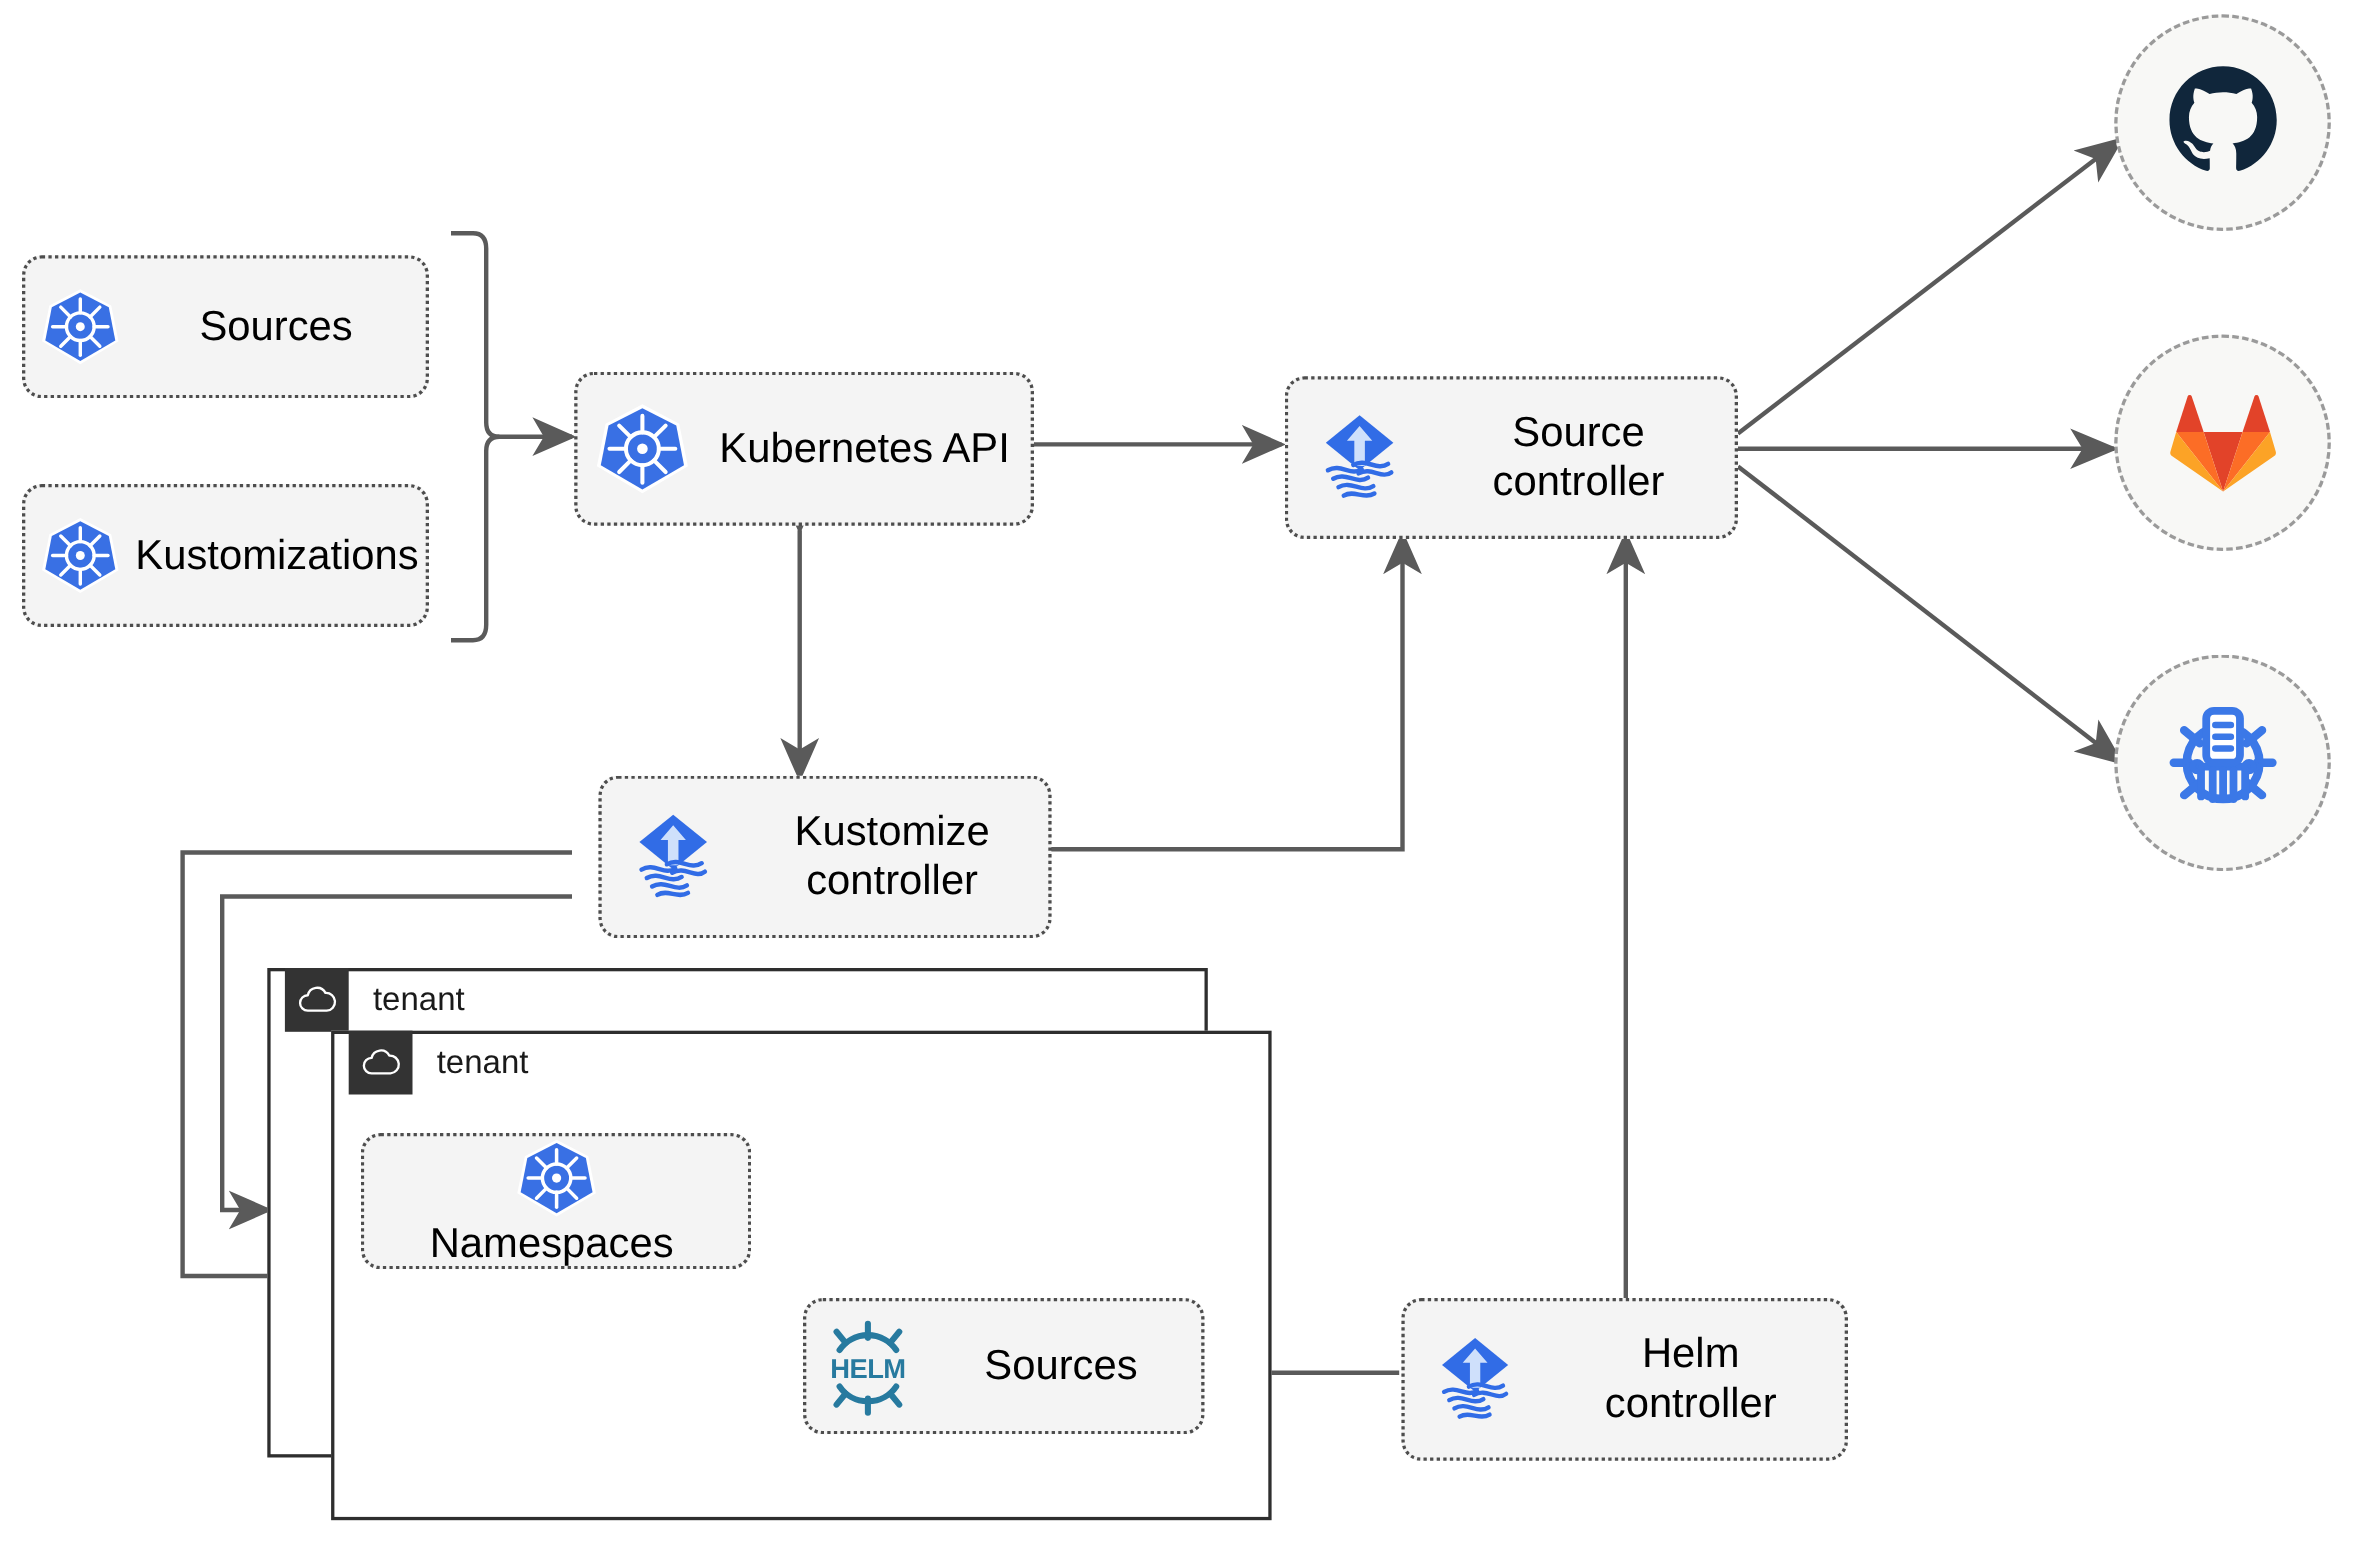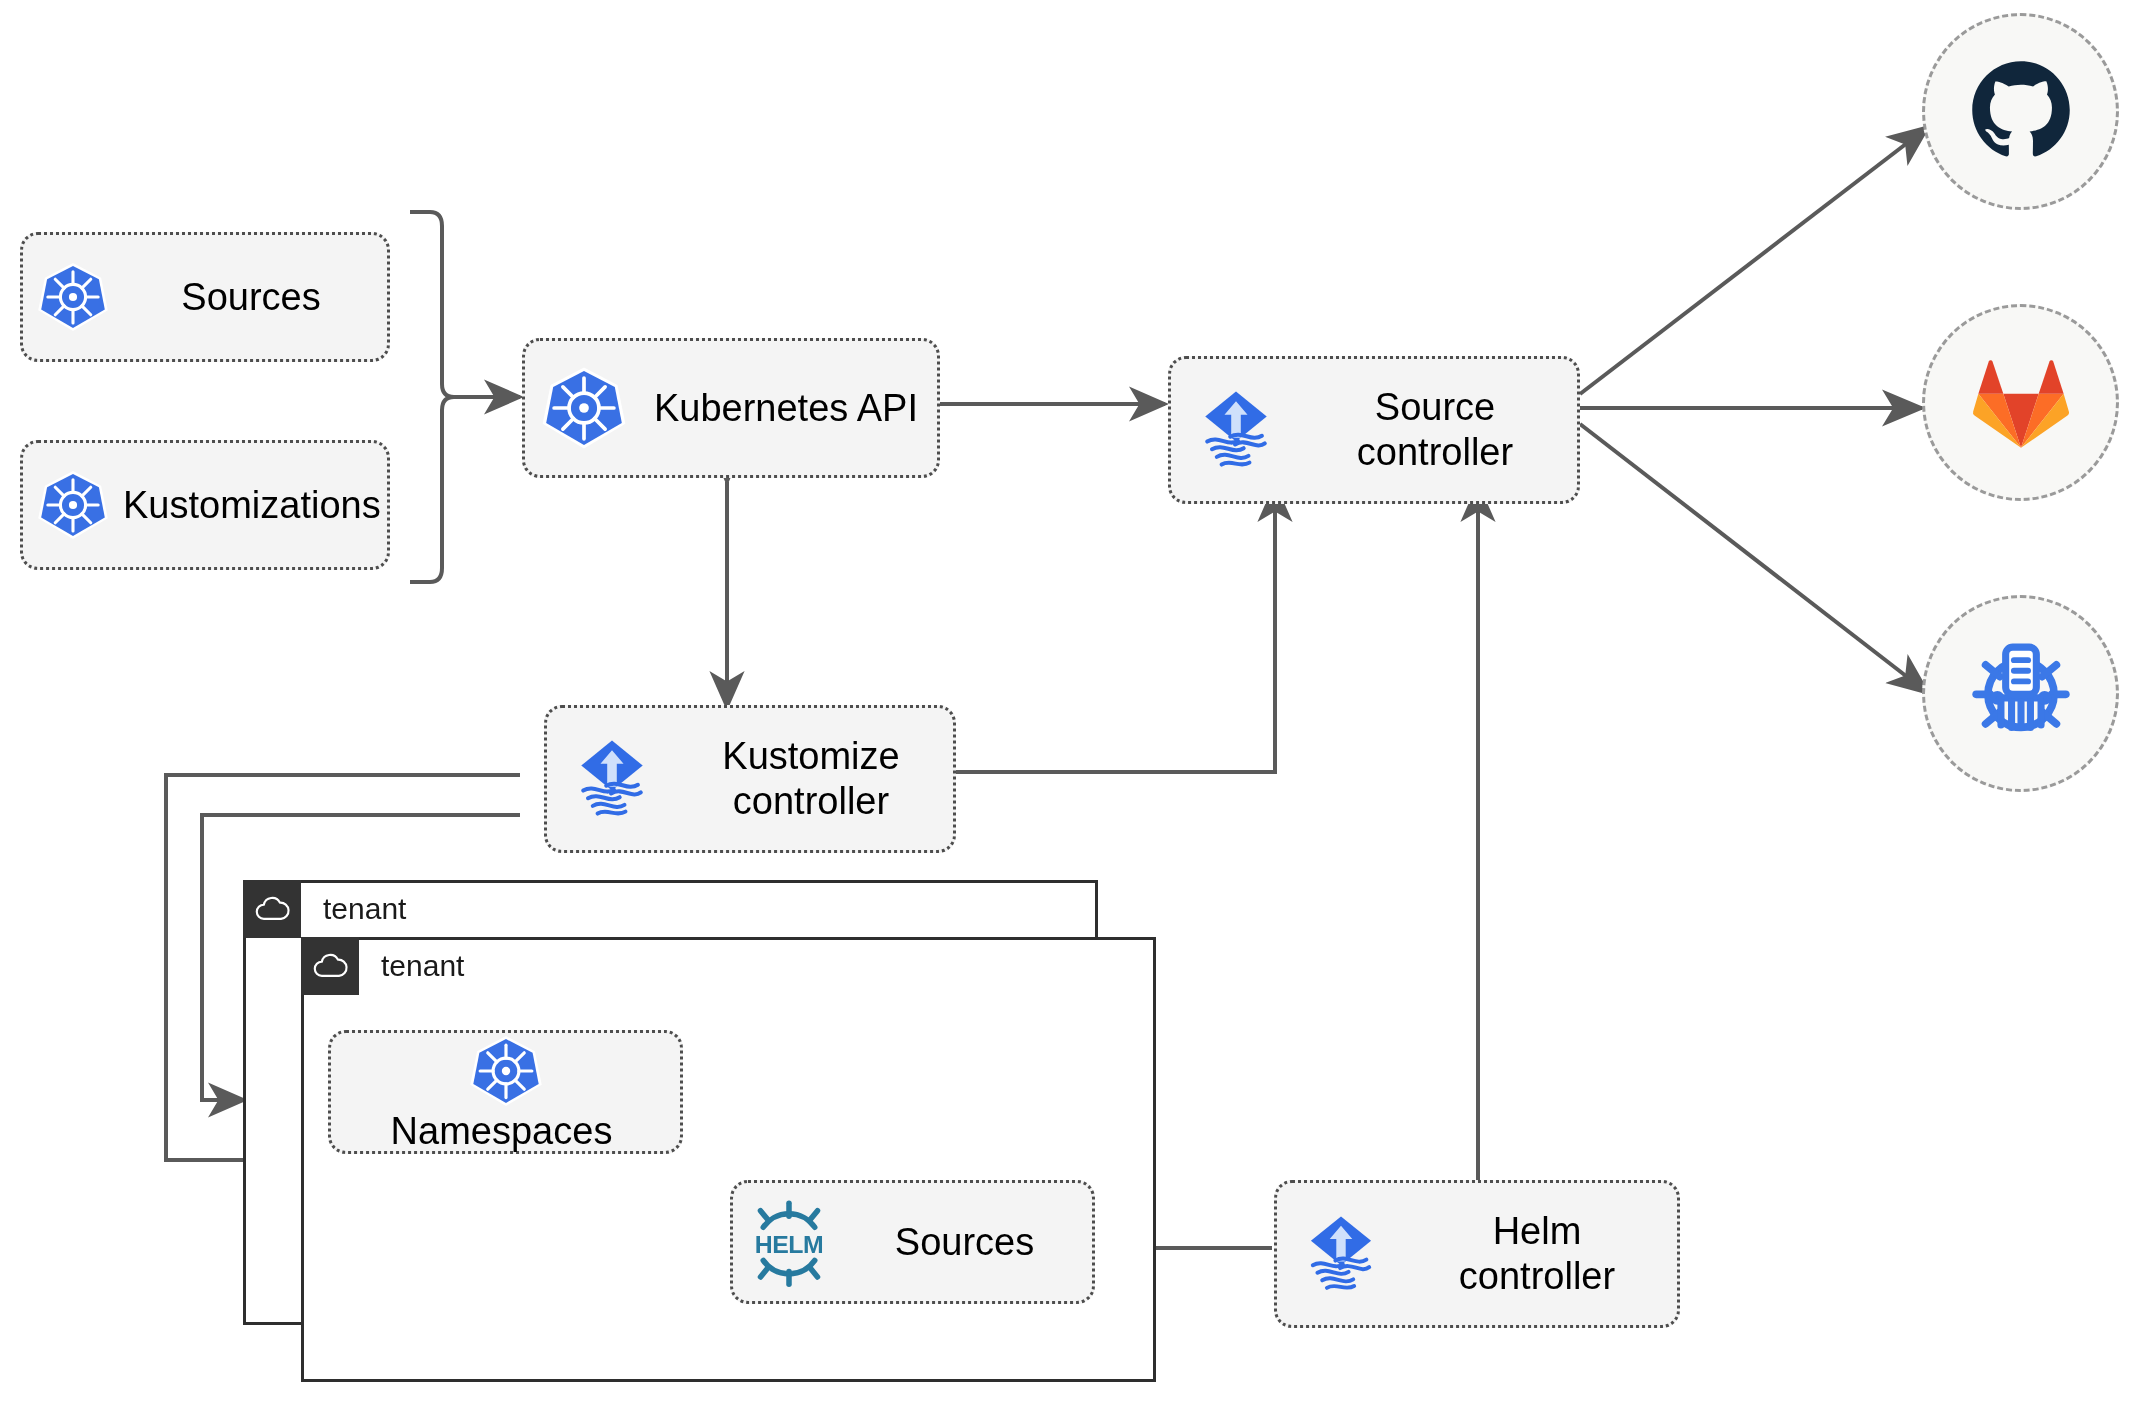--- a/index.html
+++ b/index.html
@@ -73,20 +73,21 @@
     z-index: 8;
   }
   .tenant-bar {
     position: absolute;
     left: -3px;
     top: -3px;
     height: 58px;
     display: flex;
     align-items: center;
     z-index: 9;
+    padding-left: 16px;
   }
   .tenant-badge {
     width: 58px;
     height: 58px;
     background: #333333;
     display: flex;
     align-items: center;
     justify-content: center;
   }
   .tenant-name {
@@ -204,21 +205,21 @@
           <line x1="62" y1="62" x2="74" y2="74"></line>
           <line x1="74" y1="26" x2="62" y2="38"></line>
           <line x1="38" y1="62" x2="26" y2="74"></line>
         </g>
         <circle cx="50" cy="50" r="5.5" fill="#ffffff"></circle>
       </svg>
     </span>
     <span class="lbl">Kubernetes API</span>
   </div>
 
-  <div class="node" style="left:1168px; top:356px; width:412px; height:148px;">
+  <div class="node" style="left:1168px; top:342px; width:412px; height:148px;">
     <span class="ico" style="width:130px;">
       <svg width="96" height="96" viewBox="0 0 100 100">
         <polygon points="50,10 82,36 50,62 18,36" fill="#316CE6"></polygon>
         <g fill="#cfe0fb">
           <polygon points="50,20 62,34 55,34 55,58 45,58 45,34 38,34"></polygon>
         </g>
         <g stroke="#316CE6" stroke-width="4.2" fill="none" stroke-linecap="round">
           <path d="M20,62 C32,55 42,68 52,61"></path>
           <path d="M25,70 C37,63 47,76 58,69"></path>
           <path d="M30,78 C42,71 52,84 63,77"></path>

